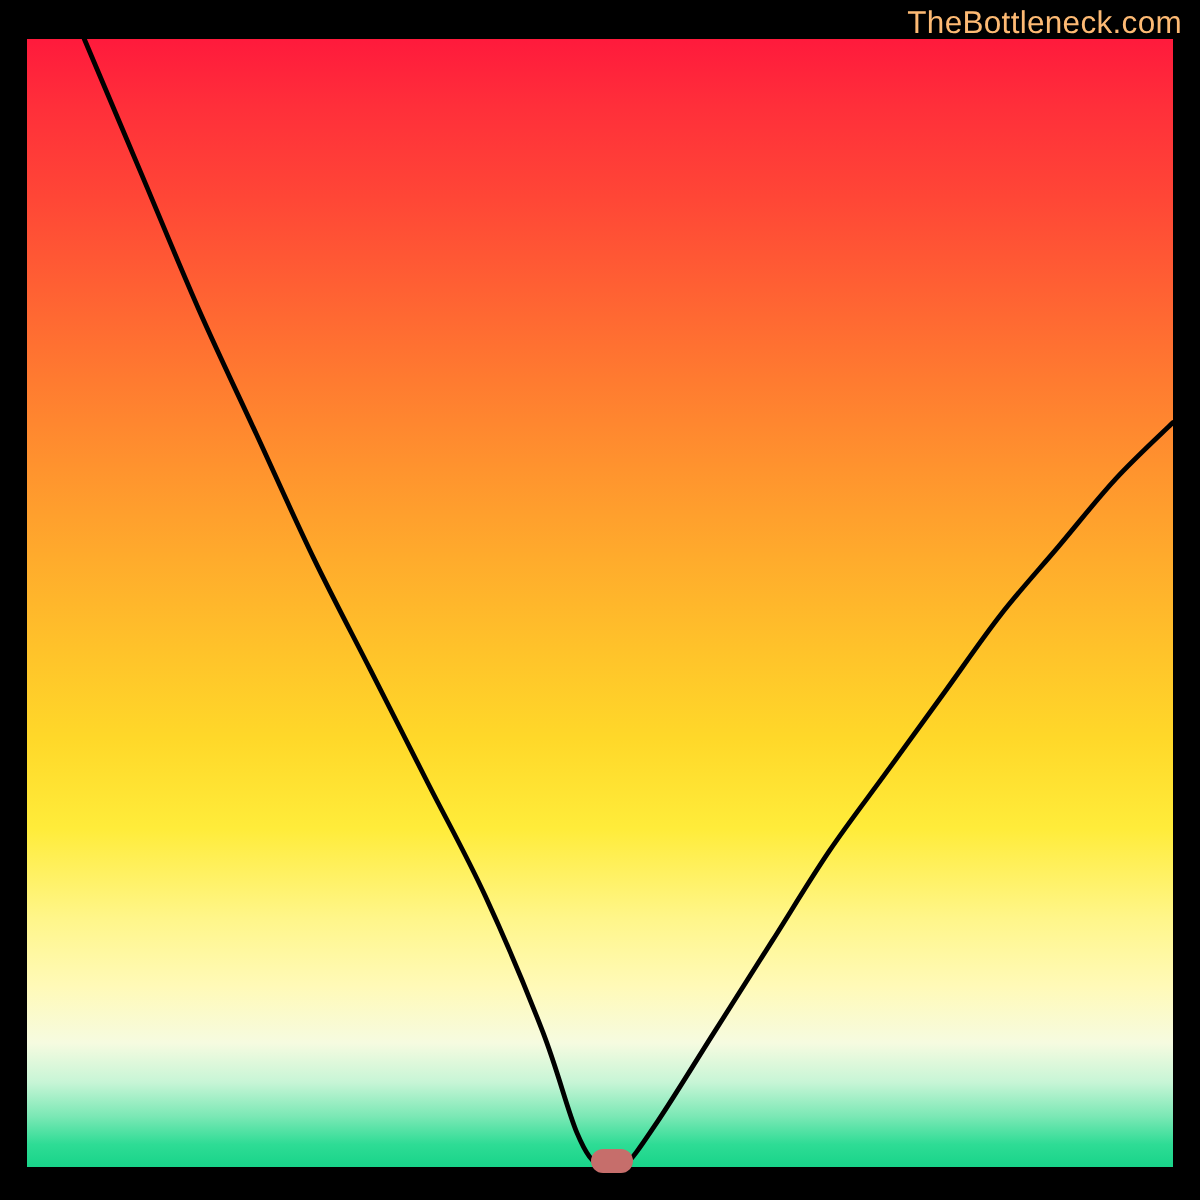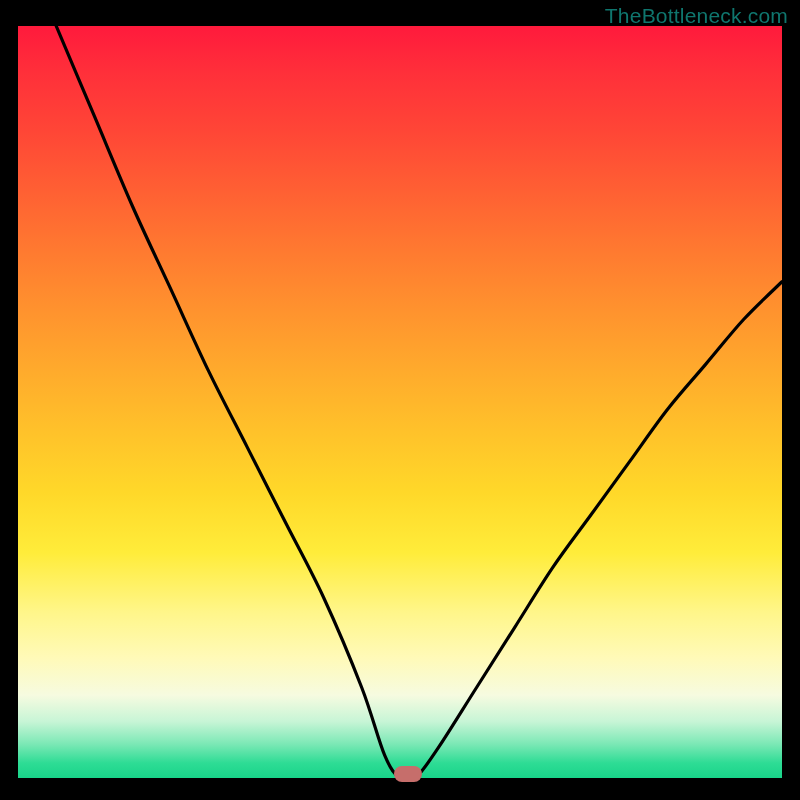--- a/index.html
+++ b/index.html
@@ -14,21 +14,21 @@
   .frame {
     position: relative;
     width: 800px;
     height: 800px;
     background: #000;
   }
   .watermark {
     position: absolute;
     top: 4px;
     right: 12px;
-    color: #0f766e;
+    color: #fdba74;
     font-size: 21px;
     font-weight: 400;
     letter-spacing: 0.2px;
     z-index: 10;
   }
   .plot {
     position: absolute;
     left: 18px;
     top: 26px;
     width: 764px;

